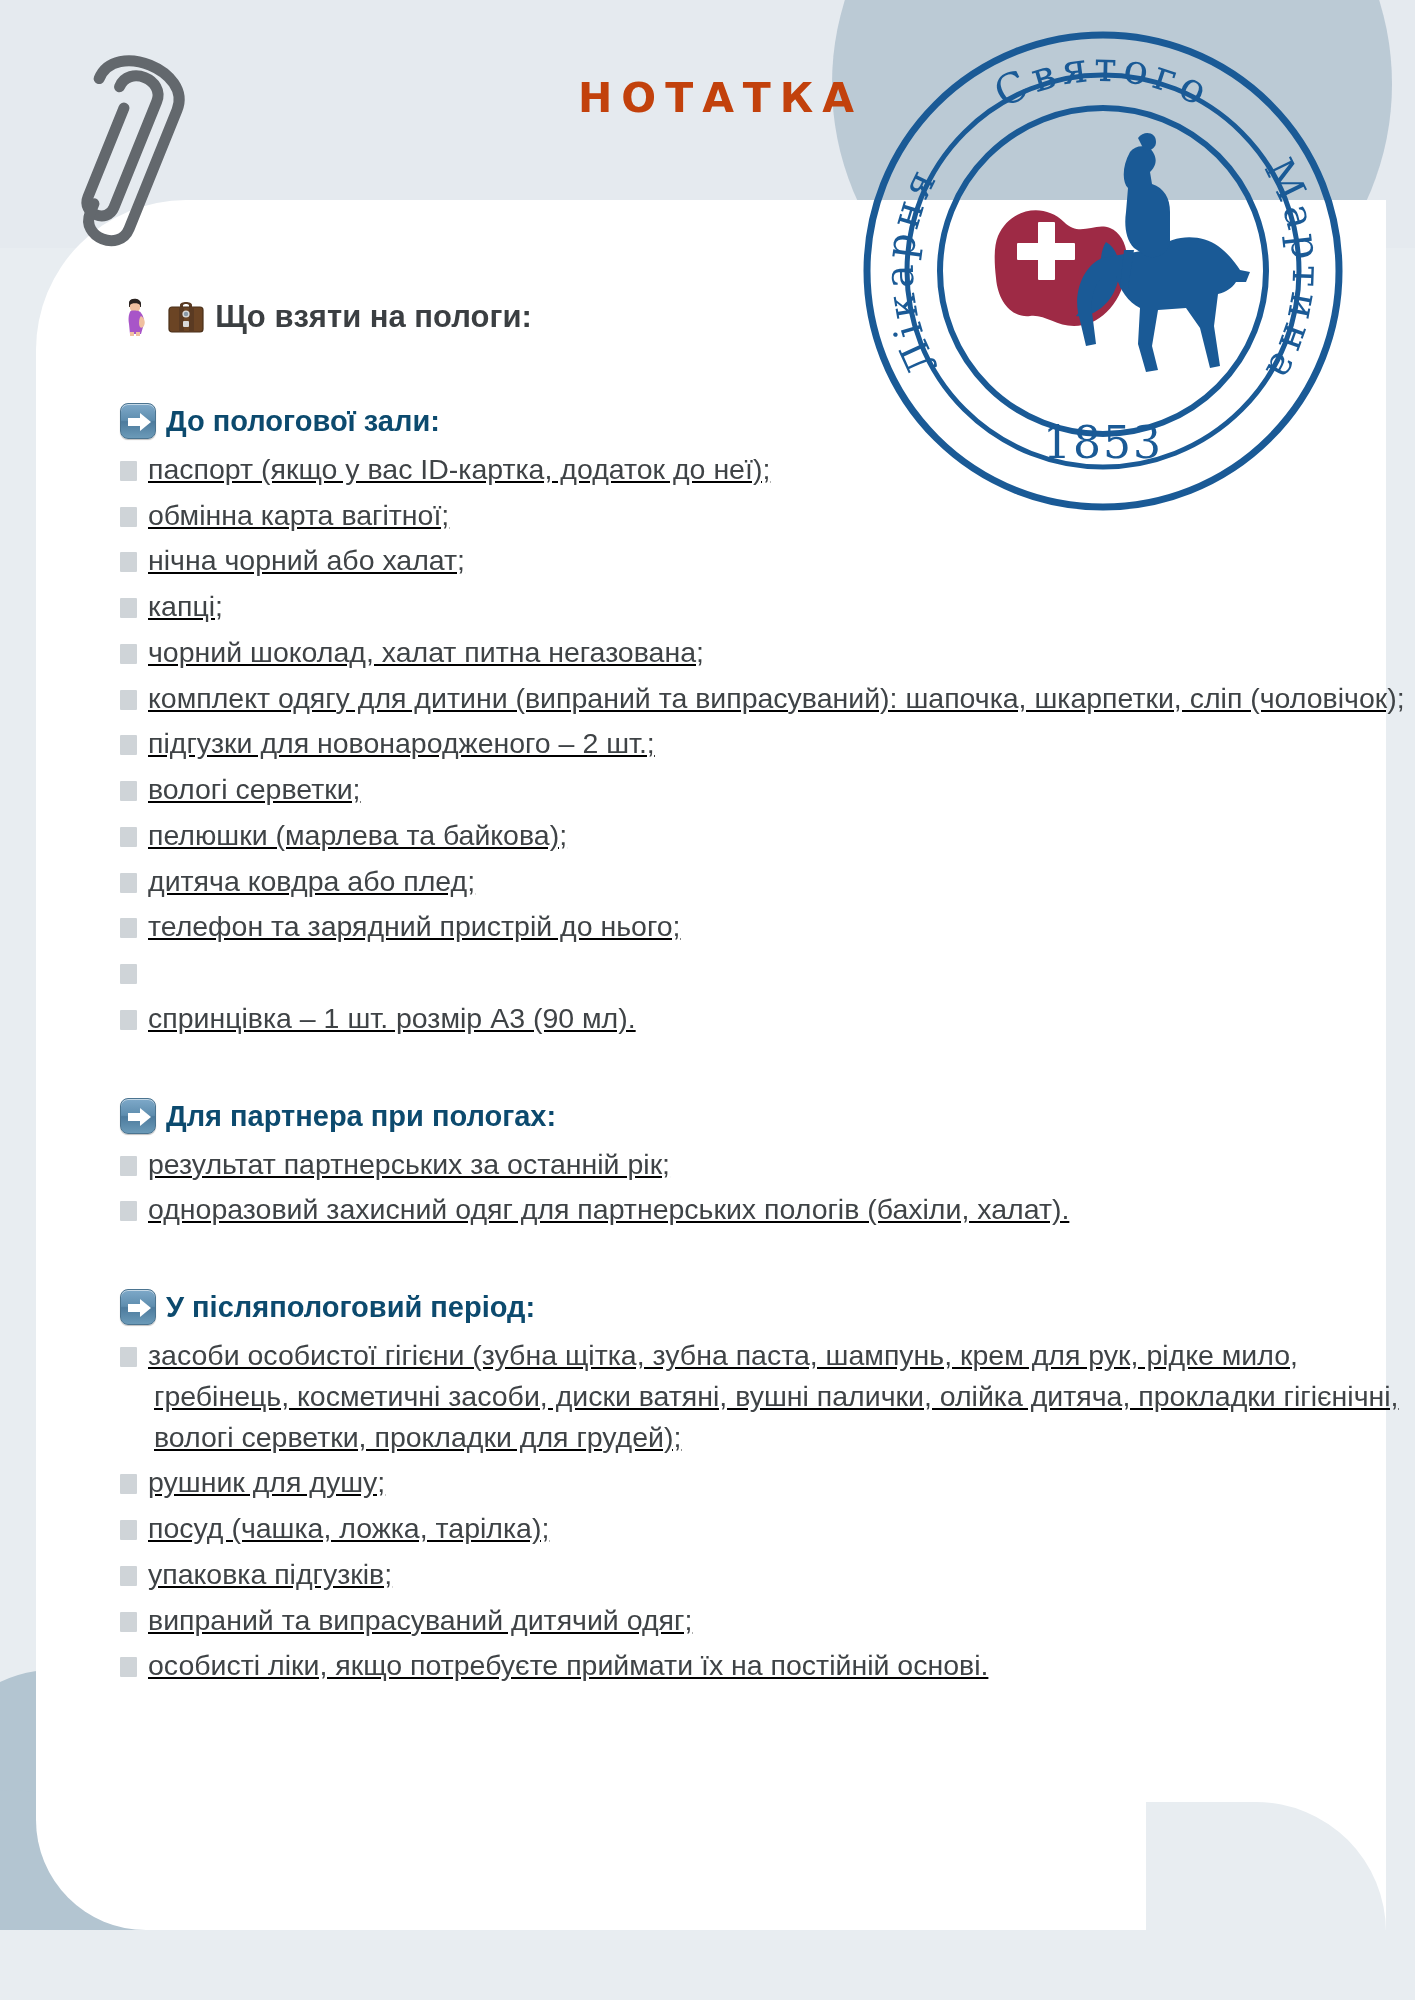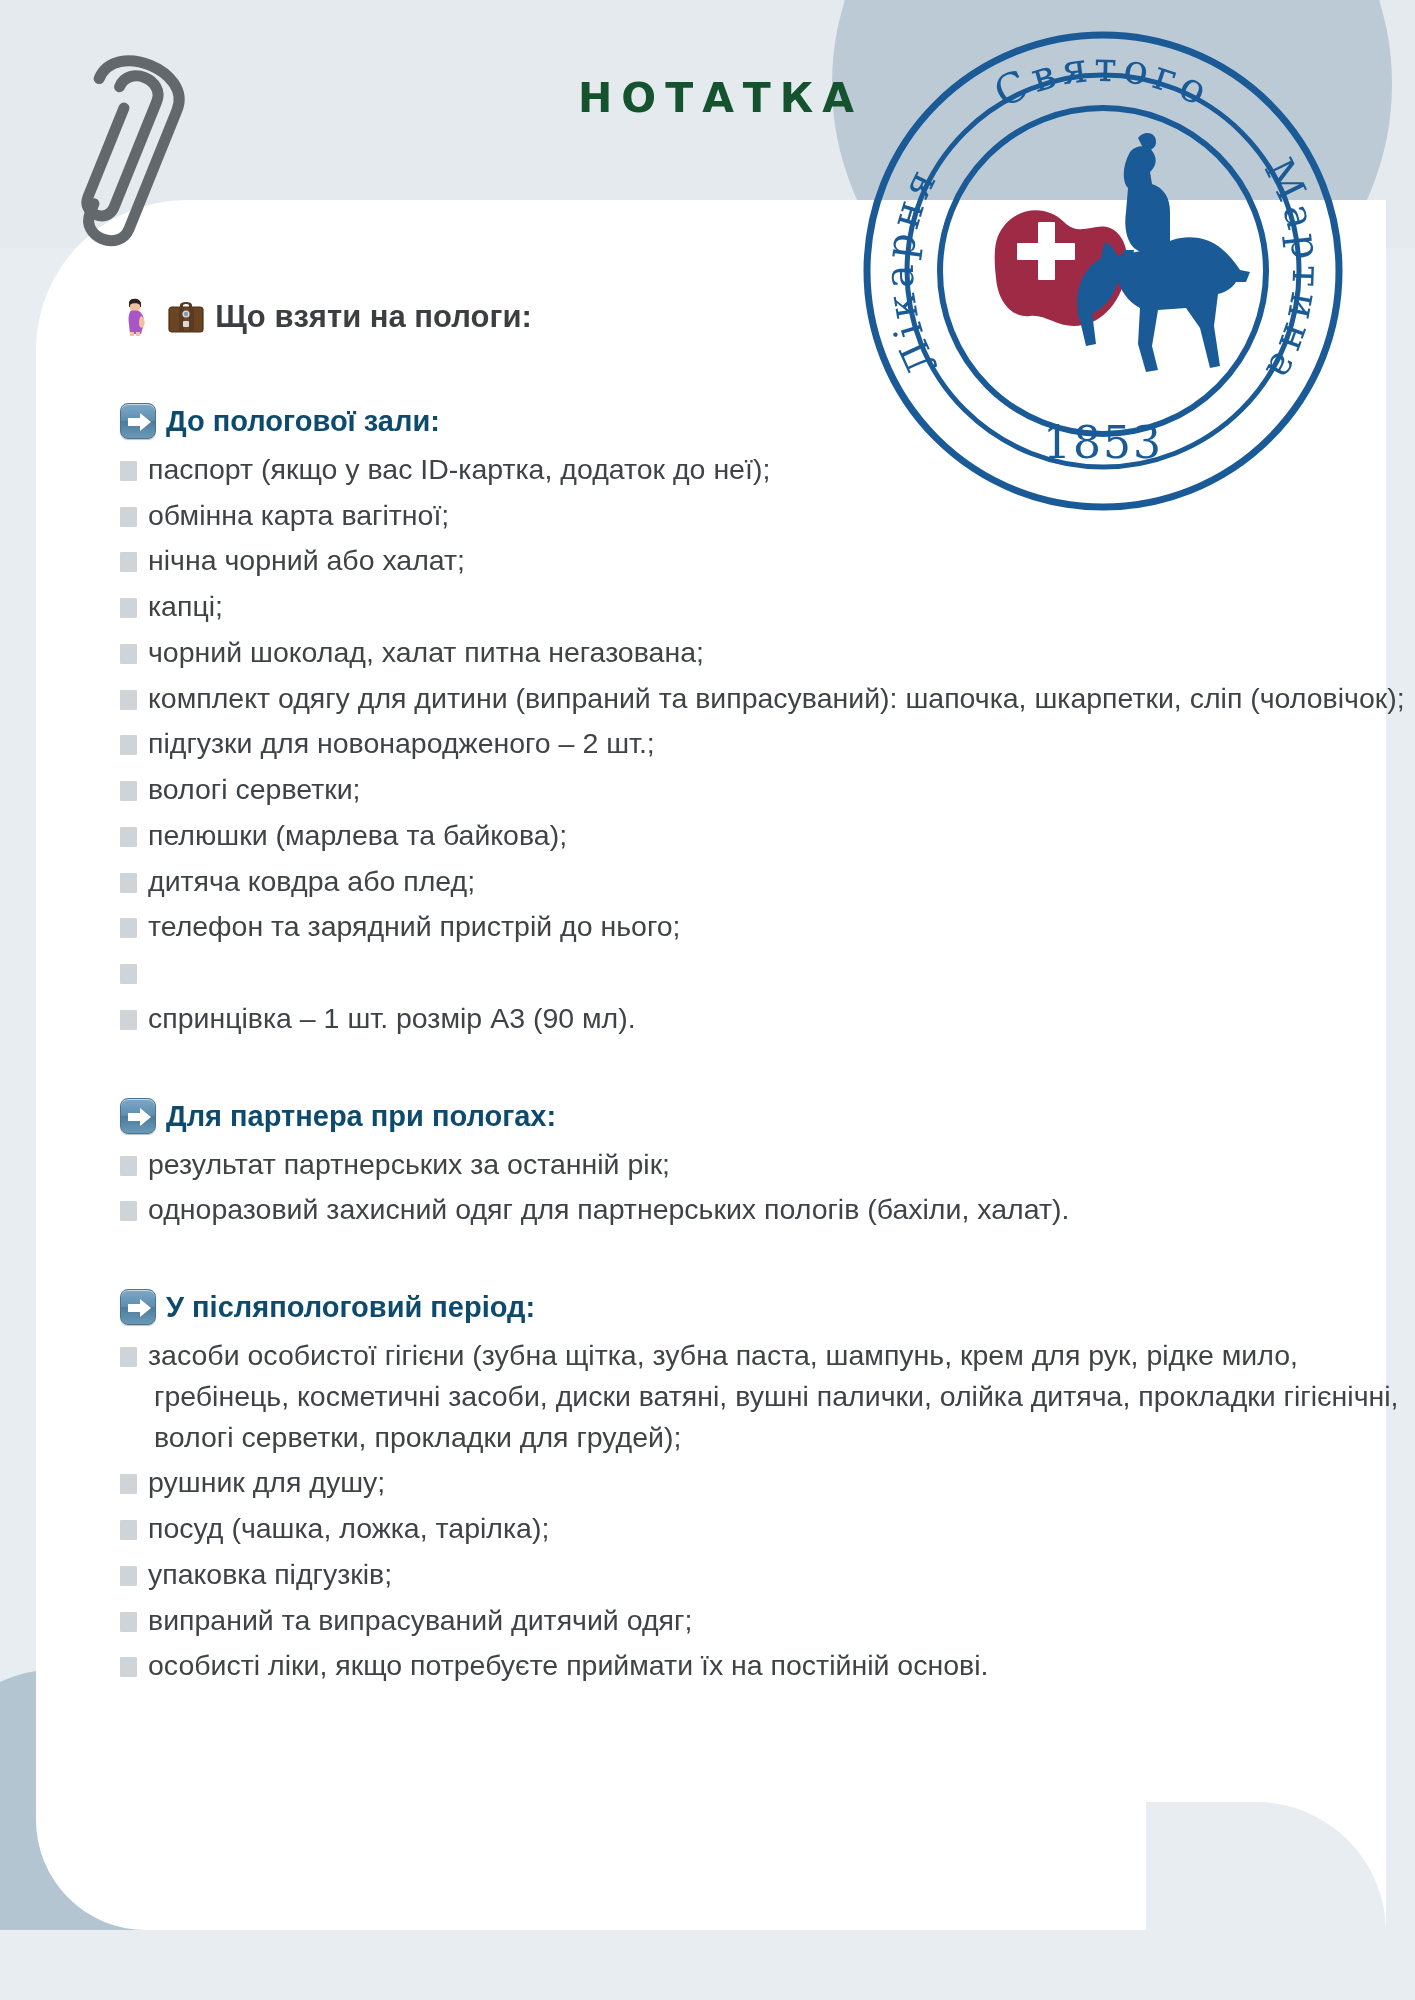--- a/index.html
+++ b/index.html
@@ -98,21 +98,21 @@
     height: 250px;
   }
   #note-title {
     position: absolute;
     left: 578px;
     top: 74px;
     font-family: "DejaVu Sans", sans-serif;
     font-weight: 700;
     font-size: 41px;
     letter-spacing: 9px;
-    color: #14532d;
+    color: #c2410c;
     white-space: nowrap;
   }
 
   
   #paperclip {
     position: absolute;
     left: 62px;
     top: 46px;
     width: 180px;
     height: 220px;
@@ -163,20 +163,21 @@
     white-space: nowrap;
   }
 
   .spacer-lg { height: 66px; }
   .spacer-md { height: 54px; }
 
   ul.doc-list {
     list-style: none;
     margin: 10px 0 0 0;
     padding: 0;
+    text-decoration: underline;
   }
   ul.doc-list li {
     font-family: "Liberation Sans", sans-serif;
     font-size: 28.5px;
     color: #3f4346;
     line-height: 1.43;
     margin: 0 0 5px 0;
     padding: 0;
     text-indent: -34px;
     padding-left: 34px;

